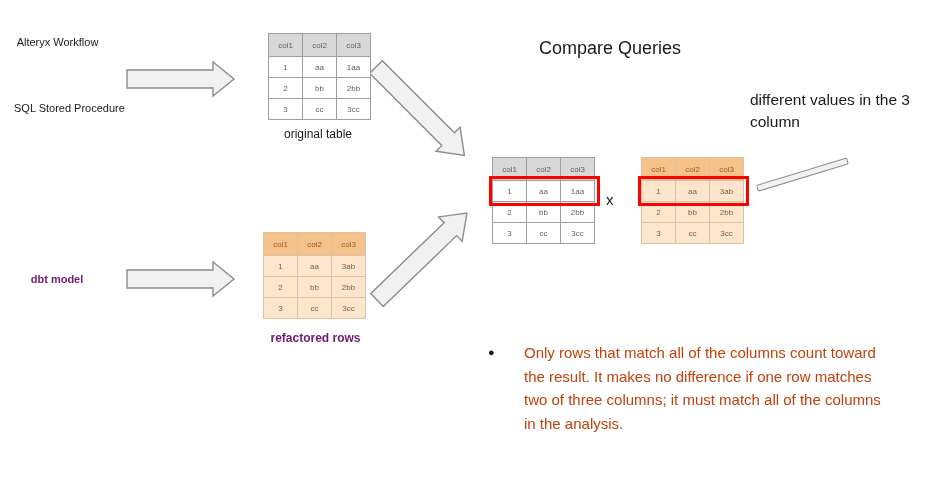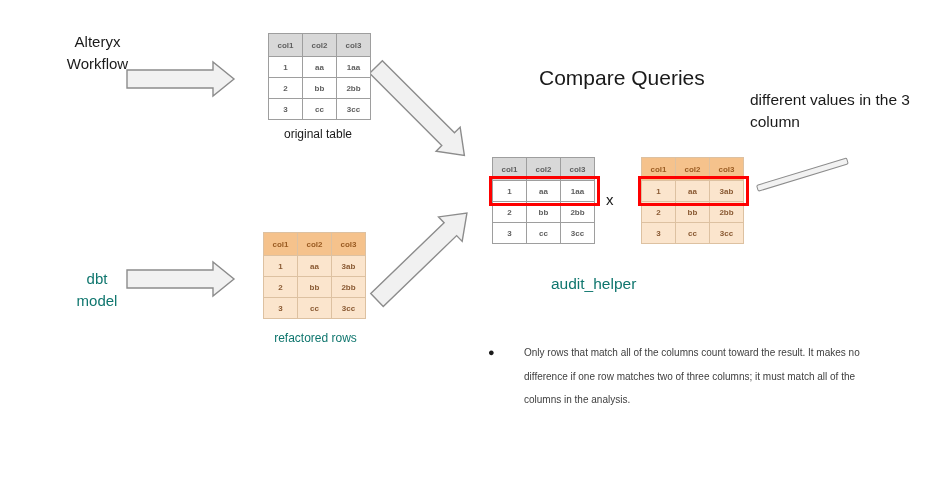--- a/index.html
+++ b/index.html
@@ -5,59 +5,60 @@
   * { margin:0; padding:0; box-sizing:border-box; }
   html,body { background:#ffffff; }
   body { font-family:"Liberation Sans", sans-serif; color:#1a1a1a; }
   #canvas {
     position:relative; width:942px; height:488px; background:#ffffff;
     overflow:hidden; margin:0 auto;
   }
   .abs { position:absolute; }
 
   
-  .src-label { font-size:15px; line-height:22px; color:#1a1a1a;margin-left:40px; }
+  .src-label { font-size:11px; line-height:22px; color:#1a1a1a; }
   .centered { text-align:center; }
-  .orange { color:#0f766e; }
-  .title { font-size:21px;margin-top:28px; }
+  .orange { color:#701a75;font-weight:bold; }
+  .title { font-size:18px; }
   .small-label { font-size:12px; text-align:center; }
   .annot { font-size:15.5px; line-height:22px; }
   .op-x { font-size:15px; }
 
   
   .dtable table { border-collapse:collapse; font-size:8px; table-layout:fixed; }
-  .dtable th, .dtable td { width:34px; height:21px; text-align:center; font-weight:bold; }
+  .dtable th, .dtable td { width:34px; height:21px; text-align:center; font-weight:normal; }
   .dtable th { height:23px; }
   .dtable.gray  th { background:#d8d8d8; color:#5f5f5f; border:1px solid #9e9e9e; }
   .dtable.gray  td { background:#ffffff; color:#5f5f5f; border:1px solid #9e9e9e; }
   .dtable.orangeT th { background:#f5c28c; color:#9a5b22; border:1px solid #ddc1a1; }
   .dtable.orangeT td { background:#fbe5cd; color:#8a5a33; border:1px solid #ddc1a1; }
 
   .red-box { border:3px solid #fe0000; background:transparent; pointer-events:none; }
 
   
   .block-arrow { overflow:visible; }
   .diag { transform-origin:0 50%; }
   .stick {
     width:95px; height:7px; background:#f2f2f2; border:1px solid #8c8c8c;
     border-radius:2px; transform:rotate(-17deg); transform-origin:0 50%;
   }
 
   
   .note { display:flex; align-items:flex-start; }
   .note .bullet { font-size:11px; line-height:23.5px; width:36px; color:#1a1a1a; }
-  .note .note-text { font-size:10px; line-height:23.5px; width:360px; color:#404040; }
+  .note .note-text { font-size:15px; line-height:23.5px; width:360px; color:#c2410c; }
 </style>
 </head>
 <body>
 
 <div id="canvas">
 
   <div class="abs src-label centered" style="left:10px; top:31px; width:95px;">Alteryx Workflow</div>
 
+  <div class="abs src-label" style="left:14px; top:97px; width:115px;">SQL Stored Procedure</div>
 
   <div class="abs src-label orange centered" style="left:26px; top:268px; width:62px;">dbt model</div>
 
   <svg class="abs block-arrow" style="left:127px; top:61px;" width="108" height="36" viewBox="0 0 108 36">
     <polygon points="0,9 86,9 86,1 107,18 86,35 86,27 0,27" fill="#f1f1f1" stroke="#8c8c8c" stroke-width="1.4"></polygon>
   </svg>
 
   <svg class="abs block-arrow" style="left:127px; top:261px;" width="108" height="36" viewBox="0 0 108 36">
     <polygon points="0,9 86,9 86,1 107,18 86,35 86,27 0,27" fill="#f1f1f1" stroke="#8c8c8c" stroke-width="1.4"></polygon>
   </svg>
@@ -192,20 +193,19 @@
         </tbody>
       </table>
     </div>
   <div class="abs red-box" style="left:638px; top:176px; width:111px; height:30px;"></div>
 
   <div class="abs annot" style="left:750px; top:89px; width:185px;">different values in the 3 column</div>
 
   <div class="abs stick" style="left:757px; top:185px;"></div>
 
 
-  <div class="abs annot orange" style="left:551px; top:273px;">audit_helper</div>
 
   <div class="abs note" style="left:488px; top:341px; width:400px;">
     <span class="bullet">●</span>
     <span class="note-text">Only rows that match all of the columns count toward the result. It makes no difference if one row matches two of three columns; it must match all of the columns in the analysis.</span>
   </div>
 
 </div>
 
 </body></html>

